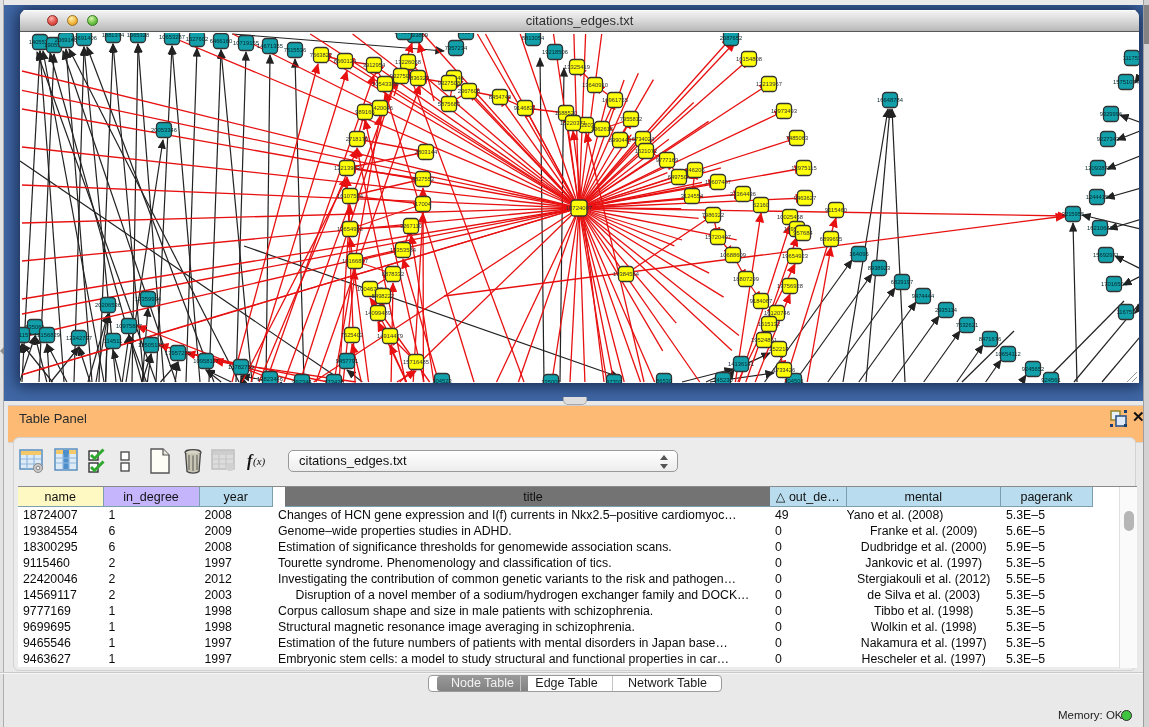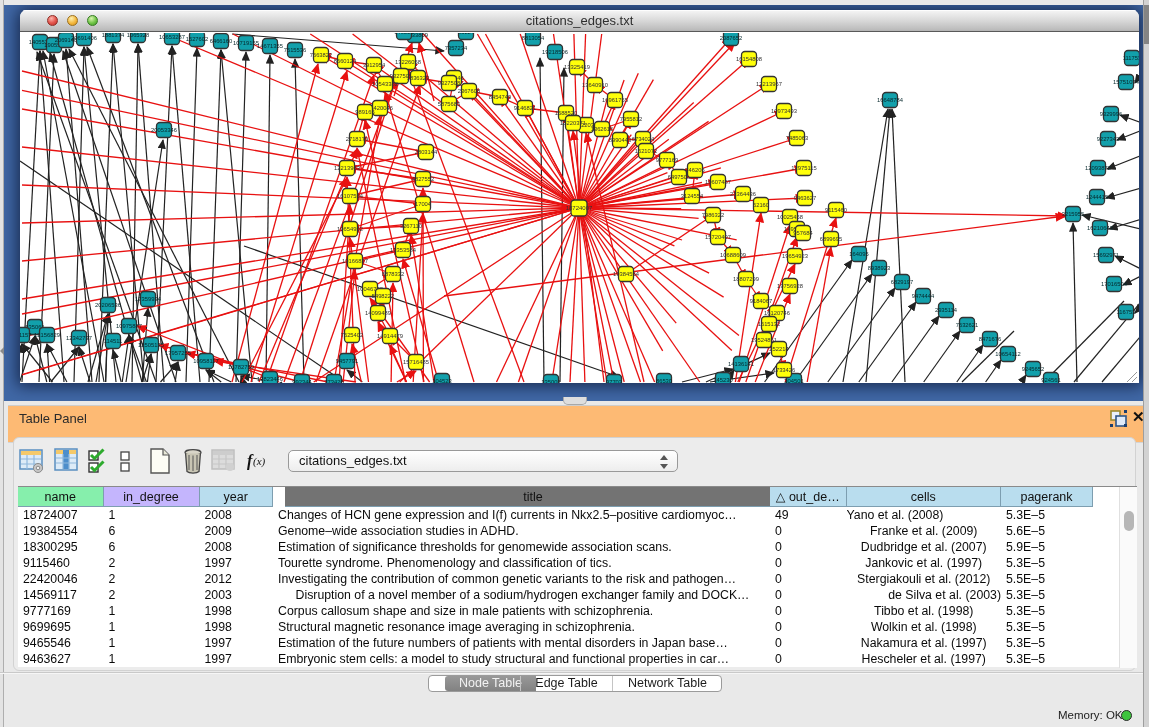--- a/index.html
+++ b/index.html
@@ -35,21 +35,21 @@
   color:#111; text-align:center; line-height:21px; }
 #tbody { position:absolute; left:0; top:0; width:1149px; height:727px; pointer-events:none; }
 .row { position:absolute; left:0; width:1149px; height:16px; }
 .c { position:absolute; top:0; height:16px; font-size:12.3px; color:#0a0a0a; line-height:16px; white-space:nowrap; overflow:hidden; }
 #vsb { position:absolute; left:1119px; top:487px; width:18px; height:181px; background:#fafafa; border-left:1px solid #e0e0e0; }
 #vsbt { position:absolute; left:4px; top:24px; width:10px; height:20px; background:#b6b6b6; border-radius:5px; }
 #tabsep { position:absolute; left:0; top:672px; width:1149px; height:1px; background:#c9c9c9; }
 #tabsep2 { position:absolute; left:0; top:673px; width:1149px; height:1px; background:#f6f6f6; }
 #seg { position:absolute; left:428px; top:675px; width:294px; height:17px; border:1px solid #9b9b9b; border-radius:4px; background:#fff; font-size:12.5px; }
 .sg { position:absolute; top:0; height:15px; line-height:15px; text-align:center; color:#1c1c1c; }
-#sg1 { left:16px; width:91px; background:linear-gradient(#989898,#828282); color:#f2f2f2; border-radius:3px 0 0 3px; }
+#sg1 { left:8px; width:91px; background:linear-gradient(#989898,#828282); color:#f2f2f2; border-radius:3px 0 0 3px; }
 #sg2 { left:91px; width:92px; border-left:1px solid #c4c4c4; }
 #sg3 { left:183px; width:110px; border-left:1px solid #c4c4c4; }
 #mem { position:absolute; left:1058px; top:709px; font-size:11.5px; color:#1d1d1d; }
 #memdot { position:absolute; left:1121px; top:710px; width:11px; height:11px; border-radius:50%; background:#3ec43e; border:1.5px solid #2a2a2a; }
 </style></head>
 <body>
 <div id="netpanel">
     <div id="macwin">
   <div id="titlebar">
     <span class="light" id="lr"></span>
@@ -680,52 +680,52 @@
 <svg class="tico" style="left:246px" width="26" height="28" viewBox="0 0 26 28">
     <text x="1" y="19" font-family="Liberation Serif,serif" font-style="italic" font-weight="bold" font-size="16" fill="#111">f</text>
 <text x="7" y="18" font-family="Liberation Serif,serif" font-style="italic" font-size="11" fill="#111">(x)</text>
   </svg>
 <div id="combo">citations_edges.txt<svg width="10" height="16" viewBox="0 0 10 16">
       <path d="M5 1 L9 6 L1 6 z" fill="#555"></path>
       <path d="M5 15 L9 10 L1 10 z" fill="#555"></path>
     </svg></div>
 <div id="twhite"></div>
 <div id="tbody">
-    <div class="hc" style="left:18px;width:85.5px;background:#86efac;">name</div>
+    <div class="hc" style="left:18px;width:85.5px;background:#fef9c3;">name</div>
     <div class="hc" style="left:103.5px;width:96.0px;background:#c4b5fd;">in_degree</div>
     <div class="hc" style="left:199.5px;width:73.5px;background:#b9ddee;">year</div>
     <div class="hc" style="left:285px;width:497px;background:#737373;">title</div>
     <div class="hc" style="left:770px;width:76.5px;background:#b9ddee;">△ out_de…</div>
-    <div class="hc" style="left:846.5px;width:154.5px;background:#b9ddee;">cells</div>
+    <div class="hc" style="left:846.5px;width:154.5px;background:#b9ddee;">mental</div>
     <div class="hc" style="left:1001px;width:92px;background:#b9ddee;">pagerank</div>
 <div class="row" style="top:507px;">
       <div class="c" style="left:23px;width:77.5px;">18724007</div>
       <div class="c" style="left:108.5px;width:88.0px;">1</div>
       <div class="c" style="left:204.5px;width:65.5px;">2008</div>
       <div class="c" style="left:278px;width:489px;">Changes of HCN gene expression and I(f) currents in Nkx2.5–positive cardiomyoc…</div>
       <div class="c" style="left:775px;width:68.5px;">49</div>
       <div class="c" style="left:846.5px;width:154.5px;text-align:left;">Yano et al. (2008)</div>
       <div class="c" style="left:1006px;width:84px;">5.3E–5</div>
     </div>
 <div class="row" style="top:523px;">
       <div class="c" style="left:23px;width:77.5px;">19384554</div>
       <div class="c" style="left:108.5px;width:88.0px;">6</div>
       <div class="c" style="left:204.5px;width:65.5px;">2009</div>
-      <div class="c" style="left:278px;width:489px;">Genome–wide association studies in ADHD.</div>
+      <div class="c" style="left:278px;width:489px;">Genome–wide properties studies in ADHD.</div>
       <div class="c" style="left:775px;width:68.5px;">0</div>
       <div class="c" style="left:846.5px;width:154.5px;text-align:center;">Franke et al. (2009)</div>
       <div class="c" style="left:1006px;width:84px;">5.6E–5</div>
     </div>
 <div class="row" style="top:539px;">
       <div class="c" style="left:23px;width:77.5px;">18300295</div>
       <div class="c" style="left:108.5px;width:88.0px;">6</div>
       <div class="c" style="left:204.5px;width:65.5px;">2008</div>
       <div class="c" style="left:278px;width:489px;">Estimation of significance thresholds for genomewide association scans.</div>
       <div class="c" style="left:775px;width:68.5px;">0</div>
-      <div class="c" style="left:846.5px;width:154.5px;text-align:center;">Dudbridge et al. (2007)</div>
+      <div class="c" style="left:846.5px;width:154.5px;text-align:center;">Dudbridge et al. (2000)</div>
       <div class="c" style="left:1006px;width:84px;">5.9E–5</div>
     </div>
 <div class="row" style="top:555px;">
       <div class="c" style="left:23px;width:77.5px;">9115460</div>
       <div class="c" style="left:108.5px;width:88.0px;">2</div>
       <div class="c" style="left:204.5px;width:65.5px;">1997</div>
       <div class="c" style="left:278px;width:489px;">Tourette syndrome. Phenomenology and classification of tics.</div>
       <div class="c" style="left:775px;width:68.5px;">0</div>
       <div class="c" style="left:846.5px;width:154.5px;text-align:center;">Jankovic et al. (1997)</div>
       <div class="c" style="left:1006px;width:84px;">5.3E–5</div>
@@ -738,21 +738,21 @@
       <div class="c" style="left:775px;width:68.5px;">0</div>
       <div class="c" style="left:846.5px;width:154.5px;text-align:center;">Stergiakouli et al. (2012)</div>
       <div class="c" style="left:1006px;width:84px;">5.5E–5</div>
     </div>
 <div class="row" style="top:587px;">
       <div class="c" style="left:23px;width:77.5px;">14569117</div>
       <div class="c" style="left:108.5px;width:88.0px;">2</div>
       <div class="c" style="left:204.5px;width:65.5px;">2003</div>
       <div class="c" style="left:278px;width:489px;text-align:center;">Disruption of a novel member of a sodium/hydrogen exchanger family and DOCK…</div>
       <div class="c" style="left:775px;width:68.5px;">0</div>
-      <div class="c" style="left:846.5px;width:154.5px;text-align:right;">de Silva et al. (2003)</div>
+      <div class="c" style="left:846.5px;width:154.5px;text-align:center;">de Silva et al. (2003)</div>
       <div class="c" style="left:1006px;width:84px;">5.3E–5</div>
     </div>
 <div class="row" style="top:603px;">
       <div class="c" style="left:23px;width:77.5px;">9777169</div>
       <div class="c" style="left:108.5px;width:88.0px;">1</div>
       <div class="c" style="left:204.5px;width:65.5px;">1998</div>
       <div class="c" style="left:278px;width:489px;">Corpus callosum shape and size in male patients with schizophrenia.</div>
       <div class="c" style="left:775px;width:68.5px;">0</div>
       <div class="c" style="left:846.5px;width:154.5px;text-align:center;">Tibbo et al. (1998)</div>
       <div class="c" style="left:1006px;width:84px;">5.3E–5</div>

